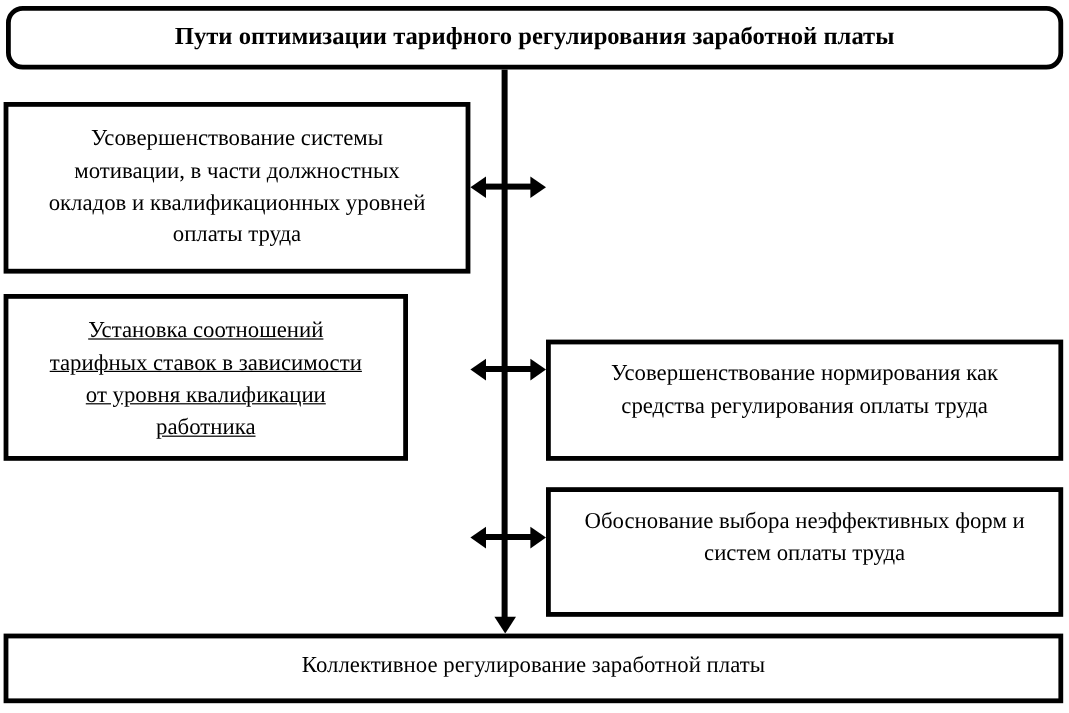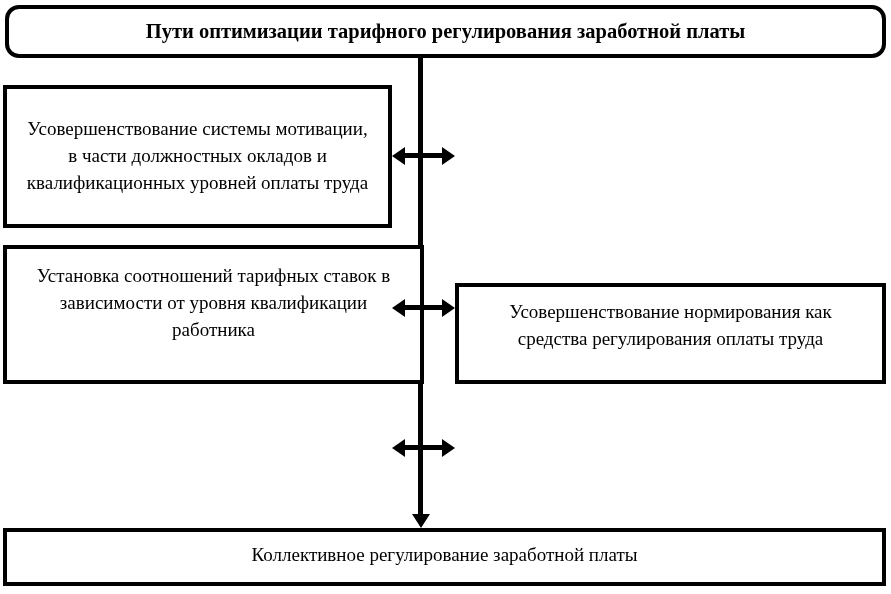--- a/index.html
+++ b/index.html
@@ -20,21 +20,21 @@
   .box {
     position: absolute;
     box-sizing: border-box;
     background: #ffffff;
     border: 4px solid #000000;
     display: flex;
     justify-content: center;
     text-align: center;
     line-height: 1.42;
     font-size: 19px;
-    padding: 6px 14px;
+    padding: 6px 28px;
   }
   .box.center    { align-items: center; }
   .box.topalign  { align-items: flex-start; }
 
   .box-title {
     border-radius: 14px;
     font-weight: bold;
     font-size: 20.5px;
     align-items: center;
   }
@@ -101,30 +101,33 @@
   <div class="arrow-down-head" style="left:411.5px; top:514px;"></div>
 
   <div class="box box-title" style="left:5px; top:5px; width:881px; height:53px;">
     <div class="box-inner">Пути оптимизации тарифного регулирования заработной платы</div>
   </div>
 
   <div class="box center" style="left:3px; top:85px; width:389px; height:143px;">
     <div class="box-inner">Усовершенствование системы мотивации, в части должностных окладов и квалификационных уровней оплаты труда</div>
   </div>
 
-  <div class="box topalign" style="left:3px; top:245px; width:421px; height:139px; padding-top:14px;">
+  <div class="box topalign" style="left:3px; top:245px; width:337px; height:139px; padding-top:14px;text-decoration:underline;">
     <div class="box-inner">Установка соотношений тарифных ставок в зависимости от уровня квалификации работника</div>
   </div>
 
 
 
   <div class="box topalign" style="left:455px; top:283px; width:431px; height:101px; padding-top:12px;">
     <div class="box-inner">Усовершенствование нормирования как средства регулирования оплаты труда</div>
   </div>
 
+  <div class="box topalign" style="left:455px; top:406px; width:431px; height:108px; padding-top:12px;">
+    <div class="box-inner">Обоснование выбора неэффективных форм и систем оплаты труда</div>
+  </div>
 
   <div class="dbl-arrow" style="left:392px; top:147px; width:63px;">
     <span class="head-l"></span>
     <span class="shaft"></span>
     <span class="head-r"></span>
   </div>
 
   <div class="dbl-arrow" style="left:392px; top:299px; width:63px;">
     <span class="head-l"></span>
     <span class="shaft"></span>

